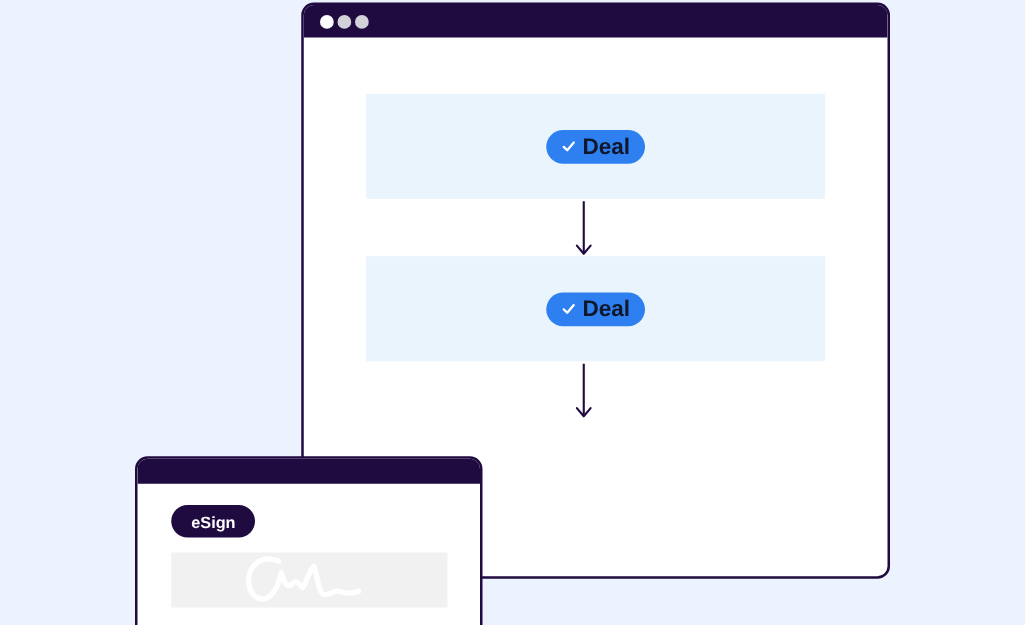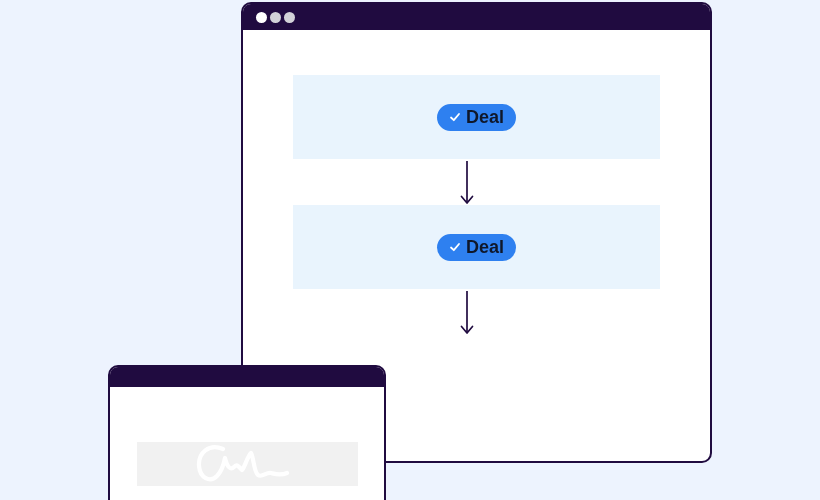--- a/index.html
+++ b/index.html
@@ -156,20 +156,23 @@
       <polyline points="2.5,36.5 8,43 13.5,36.5" fill="none" stroke="#200b40" stroke-width="1.7" stroke-linecap="round" stroke-linejoin="round"></polyline>
     </svg>
 
 
   </div>
 </div>
 
 <div class="esign-window">
   <div class="esign-titlebar"></div>
 
+  <button class="esign-badge">
+    <span>eSign</span>
+  </button>
 
   <div class="signature-box">
     <svg viewBox="0 0 221 44" preserveAspectRatio="xMidYMid meet">
       <path d="M 86 7
                C 72 1, 61 11, 62 24
                C 63 36, 73 41, 80 34
                C 85 29, 87 21, 88 16
                C 90 24, 93 29, 97 25
                C 100 21, 102 25, 105 28
                C 108 25, 110 15, 114 11

